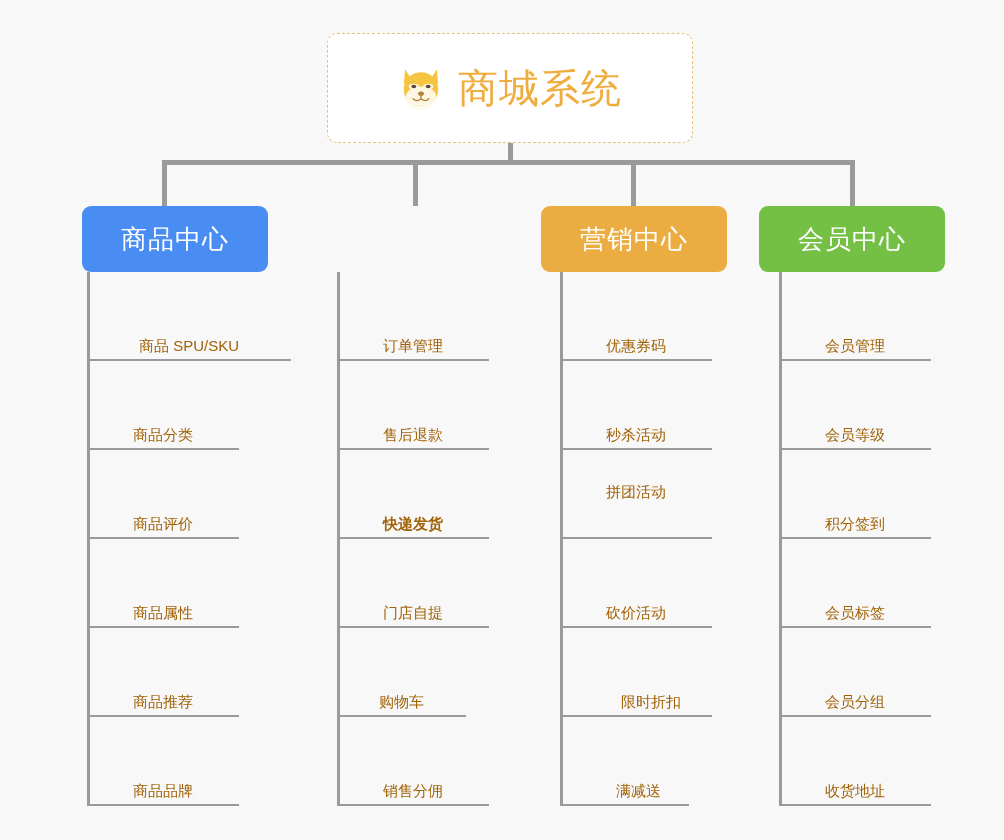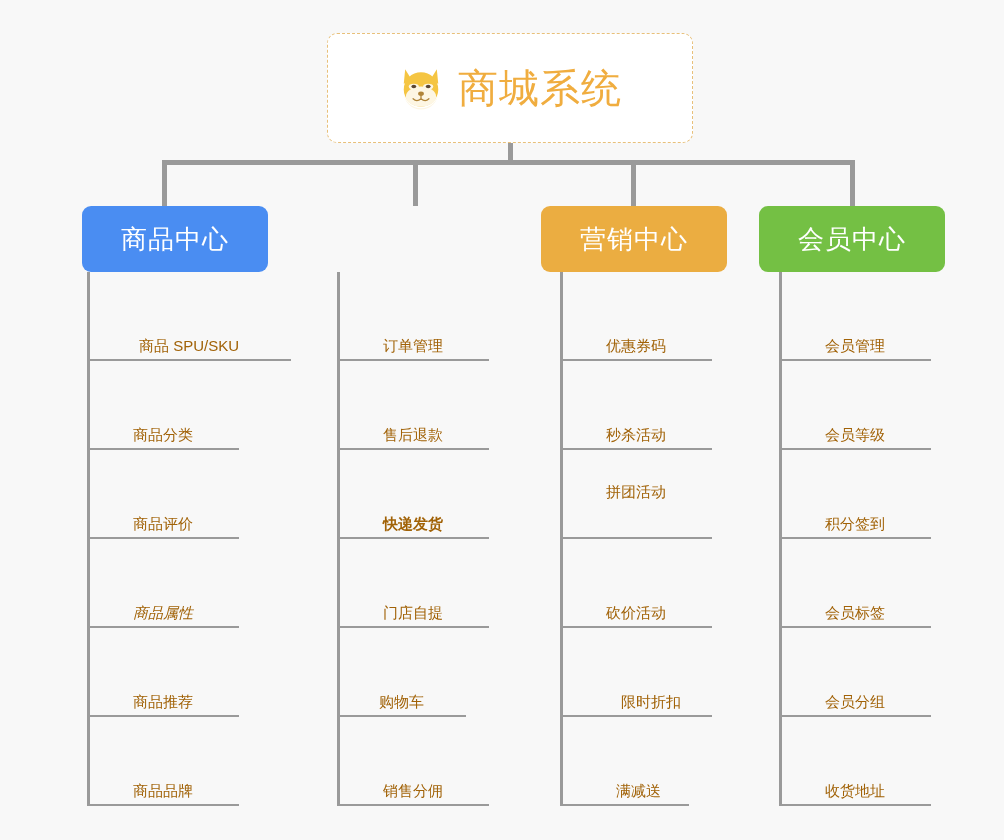--- a/index.html
+++ b/index.html
@@ -150,21 +150,21 @@
     <div class="trunk" style="height:534px;"></div>
     <div class="leaf" style="top:0px;   width:204px;">
         <span class="leaf-label">商品 SPU/SKU</span>
       </div>
     <div class="leaf" style="top:89px;  width:152px;">
         <span class="leaf-label">商品分类</span>
       </div>
     <div class="leaf" style="top:178px; width:152px;">
         <span class="leaf-label">商品评价</span>
       </div>
-    <div class="leaf" style="top:267px; width:152px;font-style:italic;">
+    <div class="leaf" style="top:267px; width:152px;">
         <span class="leaf-label">商品属性</span>
       </div>
     <div class="leaf" style="top:356px; width:152px;">
         <span class="leaf-label">商品推荐</span>
       </div>
     <div class="leaf" style="top:445px; width:152px;">
         <span class="leaf-label">商品品牌</span>
       </div>
   </div>
 

